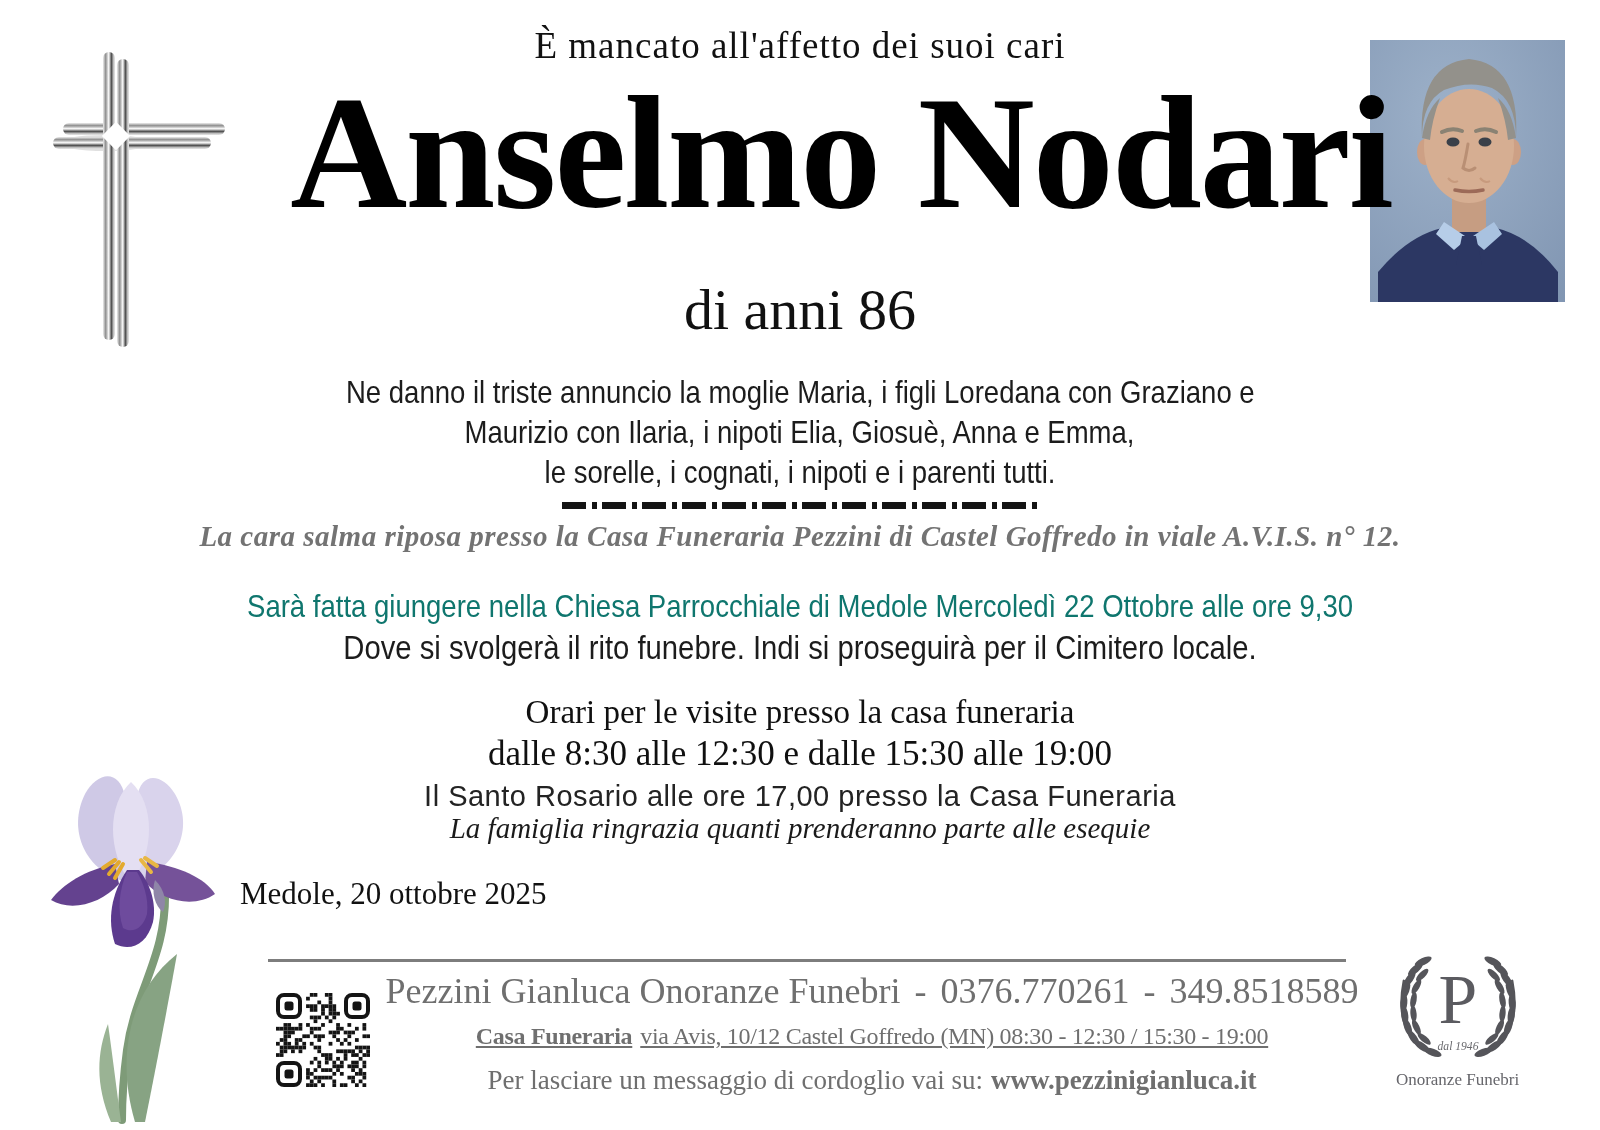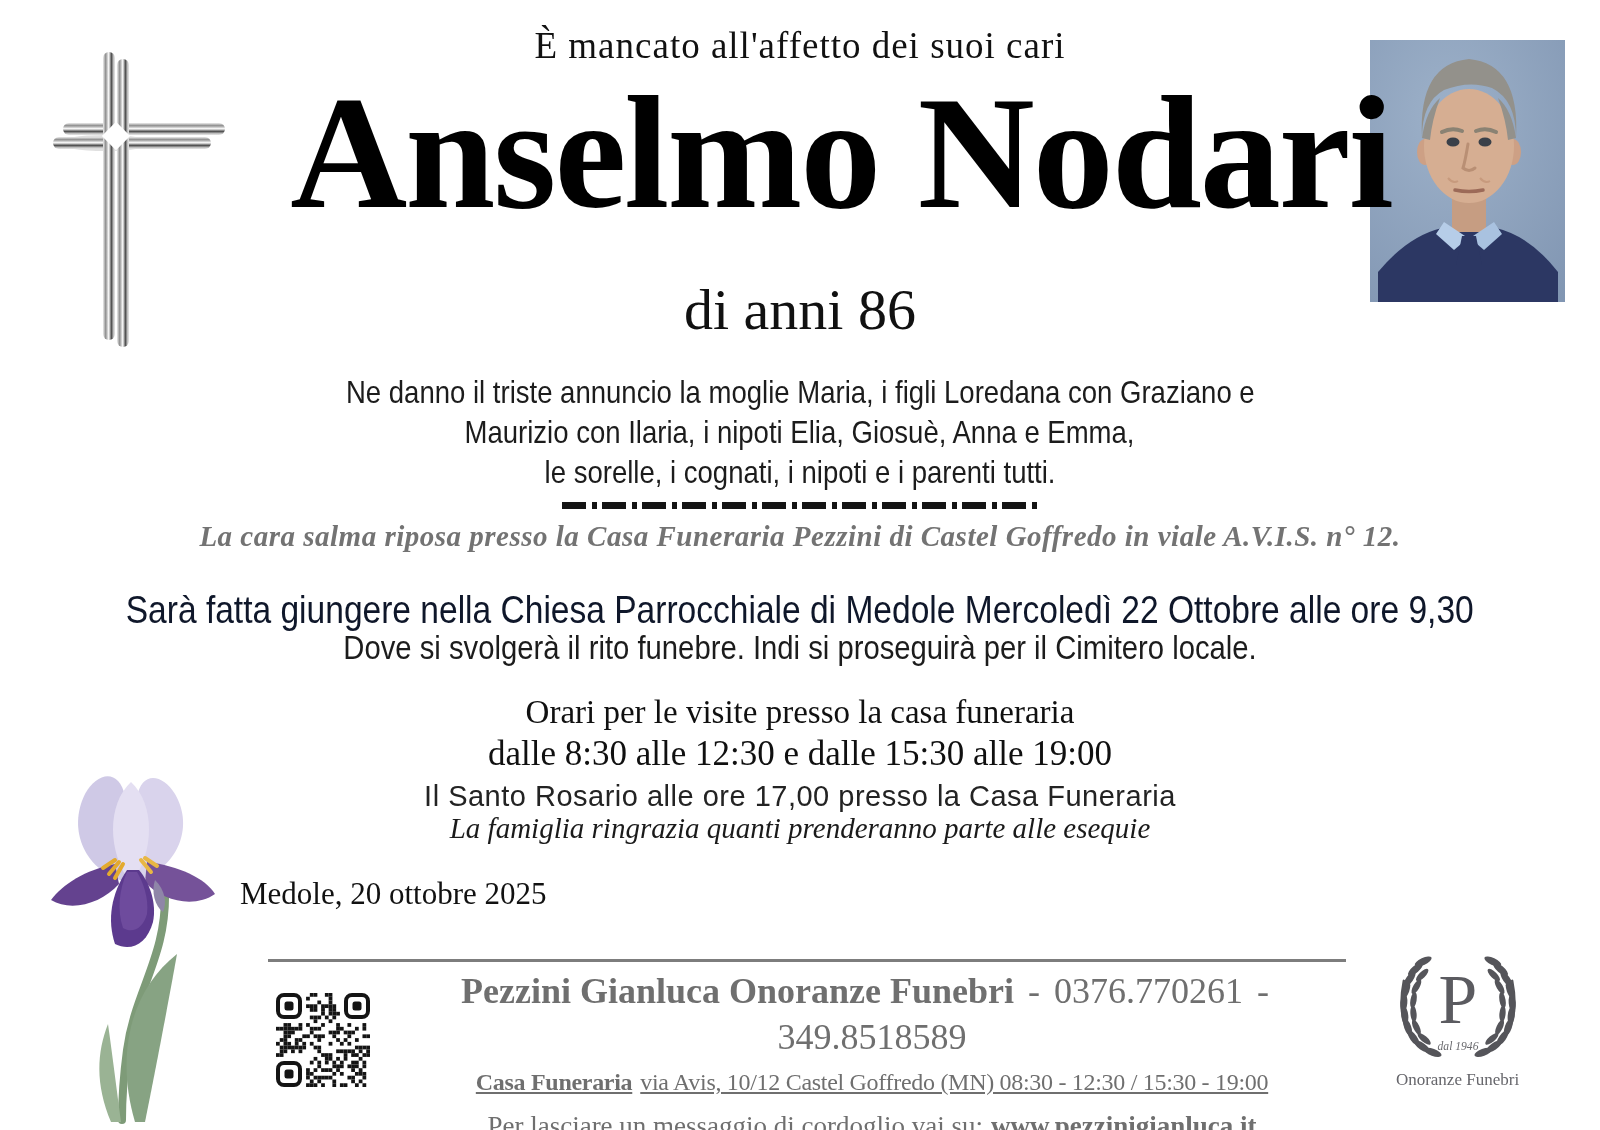--- a/index.html
+++ b/index.html
@@ -12,31 +12,31 @@
   .serif{font-family:"Liberation Serif","DejaVu Serif",serif;}
   .sans{font-family:"Liberation Sans","DejaVu Sans",sans-serif;}
   .condensed{display:inline-block;transform:scaleX(0.86);transform-origin:50% 50%;white-space:nowrap;}
   .intro{top:24px;font-size:37px;letter-spacing:1px;color:#111;}
   .deceased-name{top:64px;font-size:162px;font-weight:700;letter-spacing:-2px;color:#000;line-height:1.1;margin-left:41px;}
   .age{top:276px;font-size:58px;color:#111;}
   .announce{top:372px;font-size:32px;line-height:40px;color:#1c1c1c;}
   .sep{top:502px;left:562px;width:478px;height:7px;
        background:repeating-linear-gradient(90deg,#141414 0 24px,transparent 24px 30px,#141414 30px 35px,transparent 35px 40px);}
   .repose{top:520px;font-size:29px;font-weight:700;font-style:italic;color:#737373;letter-spacing:0.5px;}
-  .church{top:588px;font-size:39px;color:#0f172a;}
+  .church{top:588px;font-size:32px;color:#0f766e;}
   .rite{top:628px;font-size:34px;color:#1c1c1c;}
   .visits-title{top:694px;font-size:33px;color:#101010;}
   .visits-hours{top:734px;font-size:35px;color:#101010;}
   .rosary{top:780px;font-size:29px;letter-spacing:0.5px;color:#232323;}
   .thanks{top:812px;font-size:29px;font-style:italic;color:#1a1a1a;}
   .dateline{top:876px;left:240px;font-size:31px;color:#111;}
   .rule{top:959px;left:268px;width:1078px;height:3px;background:#7d7d7d;}
   .footer-text{left:372px;top:968px;width:1000px;text-align:center;color:#6f6f6f;}
   .f1{font-size:36px;line-height:46px;}
-  .f1 .bold{font-weight:700;}
+  .f1 .bold{font-weight:400;}
   .f1 .dash{margin:0 14px;}
   .f2{font-size:24px;line-height:44px;letter-spacing:-0.3px;text-decoration:underline;}
   .f2 .bold{font-weight:700;margin-right:8px;}
   .f3{font-size:27px;line-height:44px;}
   .f3 .bold{font-weight:700;margin-left:8px;}
   .logo{left:1370px;top:946px;width:175px;text-align:center;color:#55555a;}
   .logo-name{font-size:18px;font-weight:700;letter-spacing:1.5px;margin-top:1px;}
   .logo-sub{font-size:17px;margin-top:2px;color:#66666b;}
 </style>
 </head>

